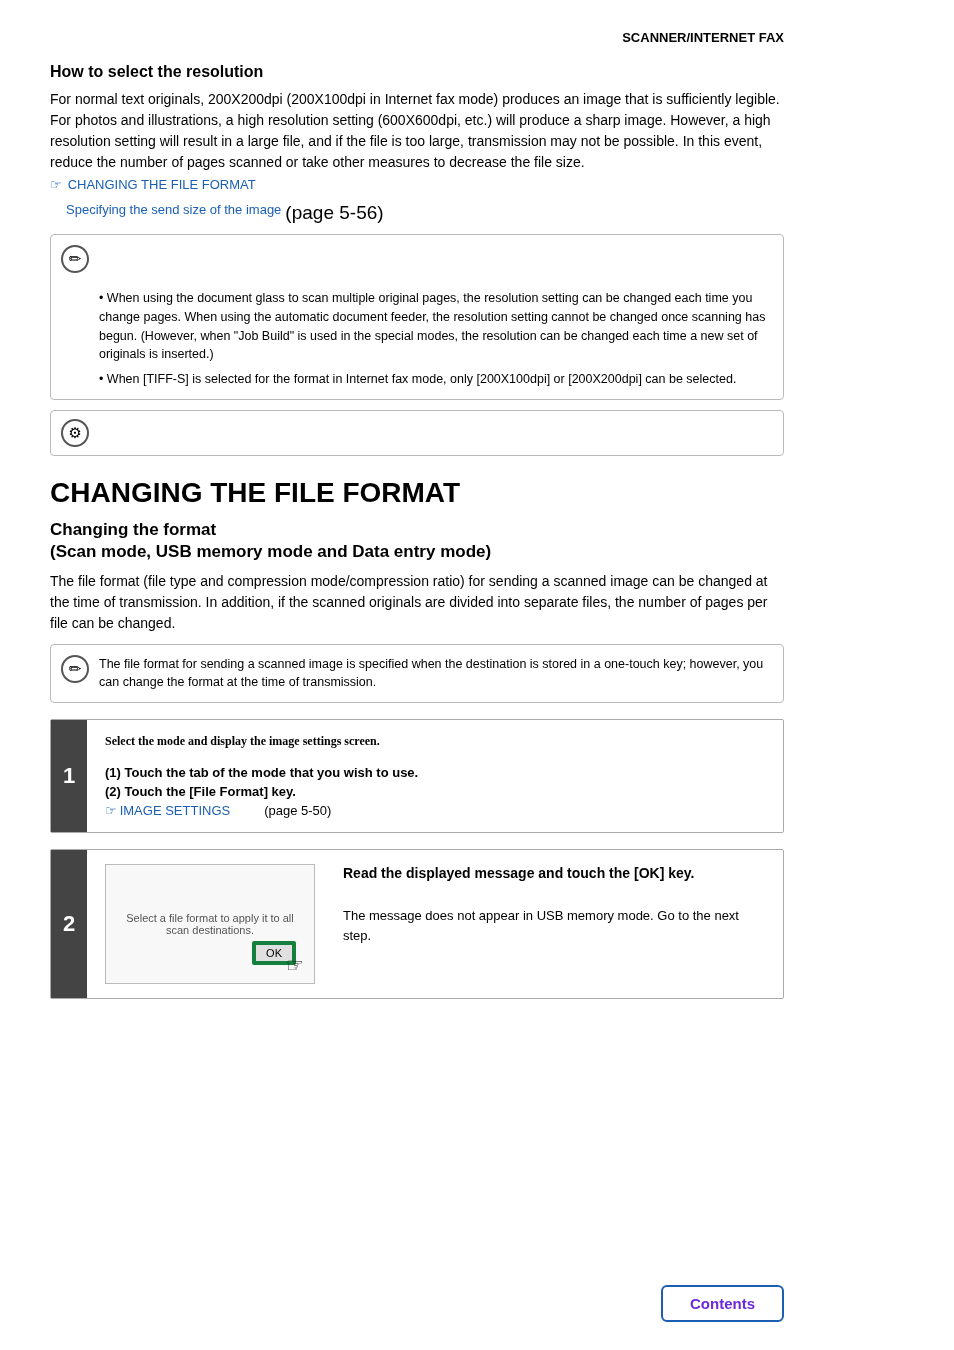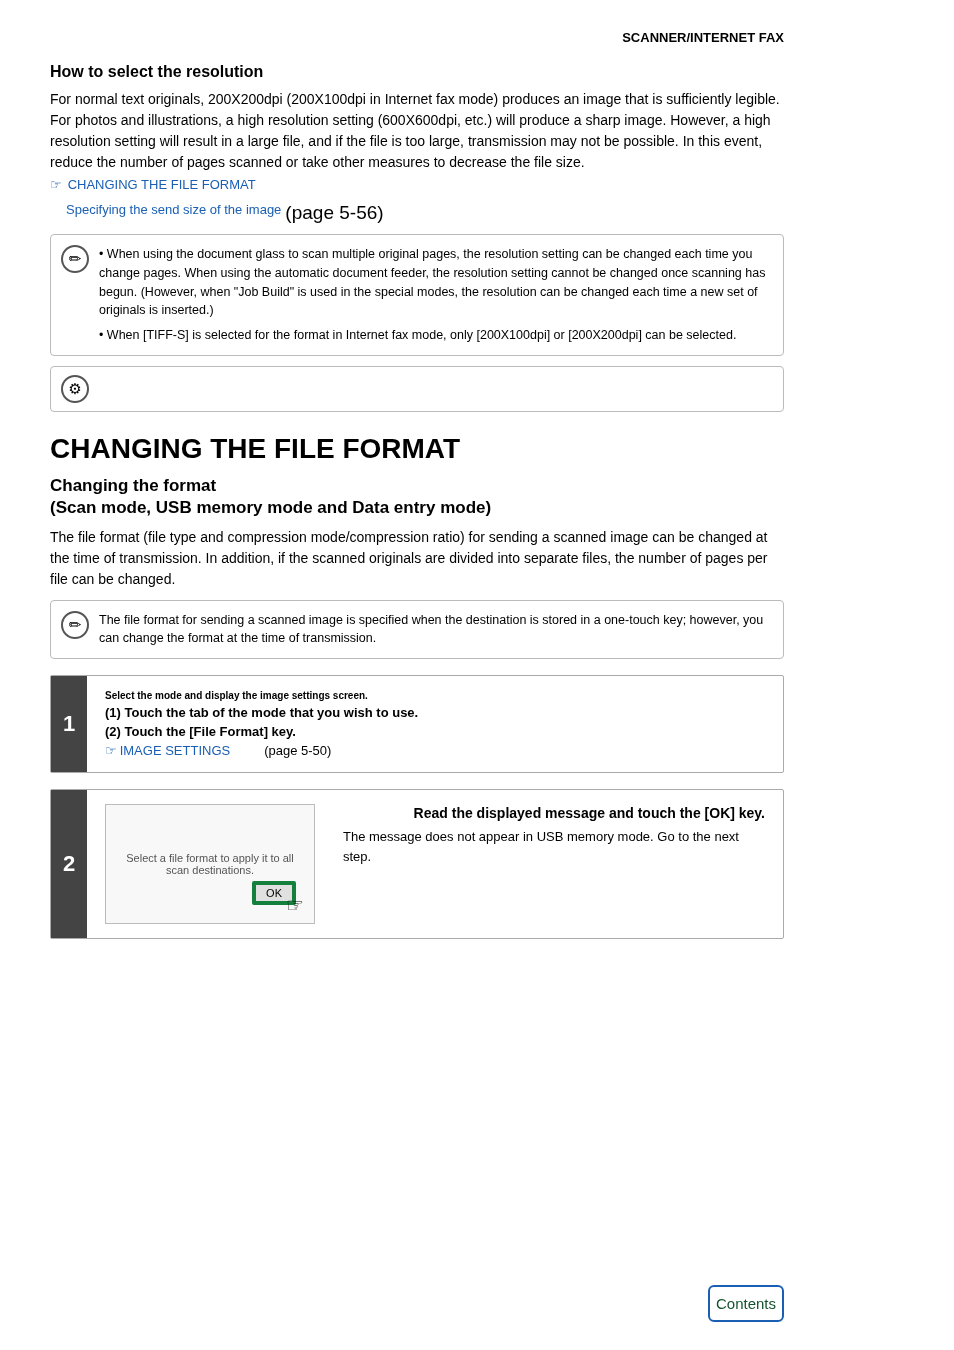--- a/index.html
+++ b/index.html
@@ -61,20 +61,21 @@
       gap: 10px;
       background: #fff;
     }
     .note-content {
       font-size: 12.5px;
       line-height: 1.5;
     }
     .note-content ul {
       list-style: none;
       padding: 0;
+      margin-top: 44px;
     }
     .note-content ul li::before {
       content: "• ";
     }
     .settings-box {
       border: 1px solid #bbb;
       border-radius: 4px;
       margin: 8px 0 16px 0;
       padding: 8px 14px 8px 10px;
       display: flex;
@@ -119,23 +120,24 @@
       display: flex;
       align-items: center;
       justify-content: center;
       flex-shrink: 0;
     }
     .step-content {
       padding: 14px 18px;
       flex: 1;
     }
     .step-heading {
-      font-size: 10px;
-      font-weight: bold;
-      margin-bottom: 4px;
+      font-size: 12px;
+      font-weight: bold;
+      margin-bottom: 16px;
+      font-family: Liberation Serif, serif;
     }
     .step-substep {
       font-size: 13px;
       font-weight: bold;
       margin-bottom: 4px;
     }
     .step-link-row {
       display: flex;
       align-items: center;
       gap: 3px;
@@ -181,44 +183,43 @@
       bottom: 6px;
       right: 10px;
       font-size: 20px;
     }
     .step2-right {
       flex: 1;
     }
     .step2-heading {
       font-size: 14px;
       font-weight: bold;
-      margin-bottom: 5px;
+      margin-bottom: 24px;
       line-height: 1.3;
-      text-align: right;
     }
     .step2-body {
       font-size: 13px;
       line-height: 1.5;
     }
     .footer-page {
       font-size: 16px;
       font-weight: bold;
       text-align: center;
       width: 100%;
       position: absolute;
       bottom: 40px;
       left: 0;
     }
     .contents-btn {
       background: #fff;
       border: 2px solid #1a5fb4;
-      color: #14532d;
+      color: #6d28d9;
       font-size: 15px;
-      font-weight: normal;
-      padding: 8px 6px;
+      font-weight: bold;
+      padding: 8px 27px;
       border-radius: 6px;
       position: absolute;
       bottom: 28px;
       right: 50px;
     }
     .pencil-circle {
       border: 2px solid #555;
       border-radius: 50%;
       width: 28px;
       height: 28px;

